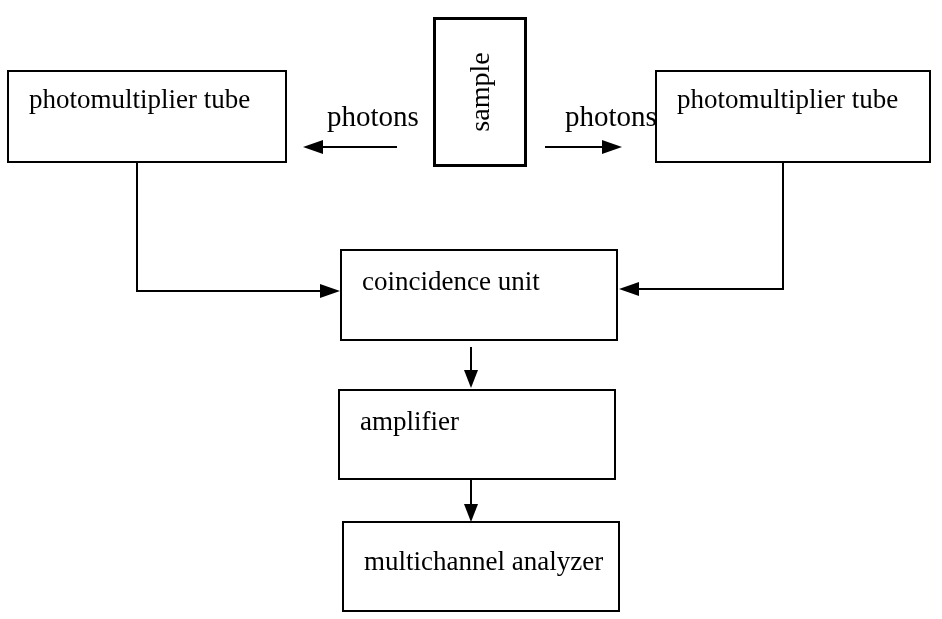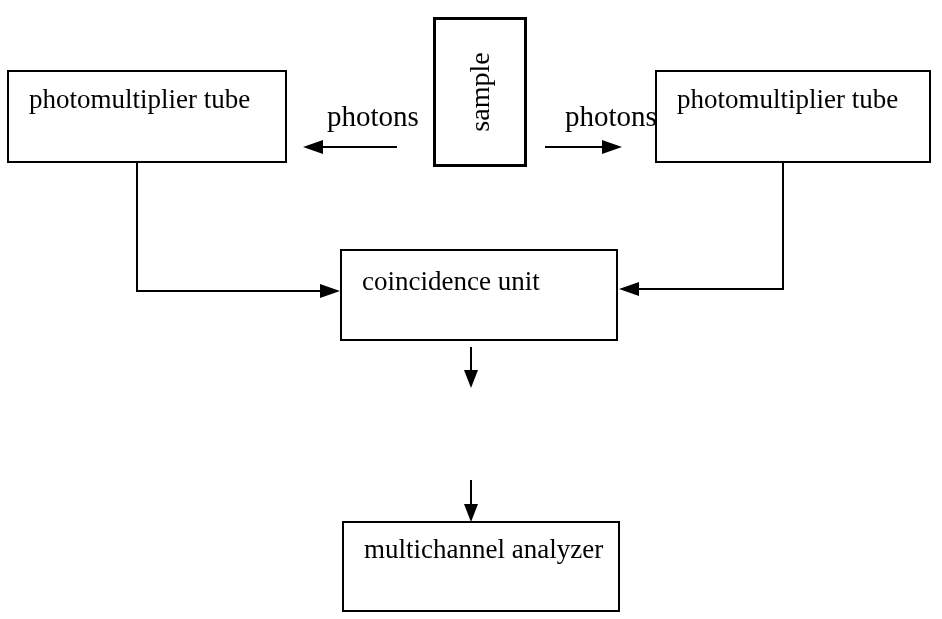--- a/index.html
+++ b/index.html
@@ -15,21 +15,21 @@
   }
   .box {
     position: absolute;
     border: 2px solid #000000;
     background: #ffffff;
     font-size: 27px;
     line-height: 36px;
   }
   .box .lbl { display: block; padding: 9px 8px 0 20px; }
   .box.pad12 .lbl { padding-top: 12px; }
-  .box.pad10 .lbl { padding-top: 8px; }
+  .box.pad10 .lbl { padding-top: 20px; }
   .sample-box {
     border-width: 3px;
     display: flex;
     align-items: center;
     justify-content: center;
   }
   .sample-box .lbl {
     padding: 0;
     font-size: 28px;
     line-height: 28px;
@@ -63,20 +63,23 @@
   </div>
 
   <div class="box" style="left:655px; top:70px; width:276px; height:93px;">
     <span class="lbl">photomultiplier tube</span>
   </div>
 
   <div class="box pad12" style="left:340px; top:249px; width:278px; height:92px;">
     <span class="lbl">coincidence unit</span>
   </div>
 
+  <div class="box pad12" style="left:338px; top:389px; width:278px; height:91px;">
+    <span class="lbl">amplifier</span>
+  </div>
 
   <div class="box pad10" style="left:342px; top:521px; width:278px; height:91px;">
     <span class="lbl">multichannel analyzer</span>
   </div>
 
   <div class="flabel" style="left:307px; top:100px;">photons</div>
   <div class="flabel" style="left:545px; top:100px;">photons</div>
 
   <div class="line" style="left:316px; top:146px; width:81px; height:2px;"></div>
   <div class="ah l" style="left:303px; top:140px;"></div>

